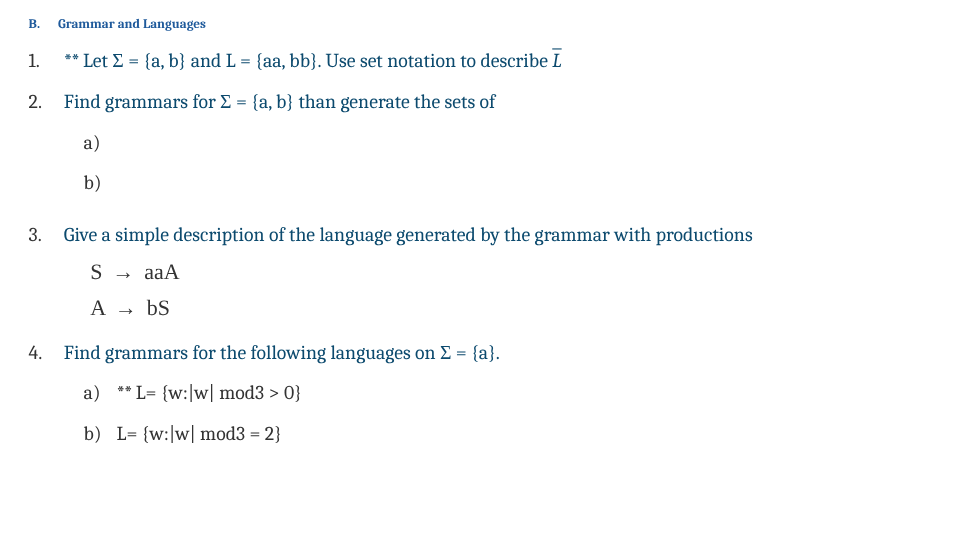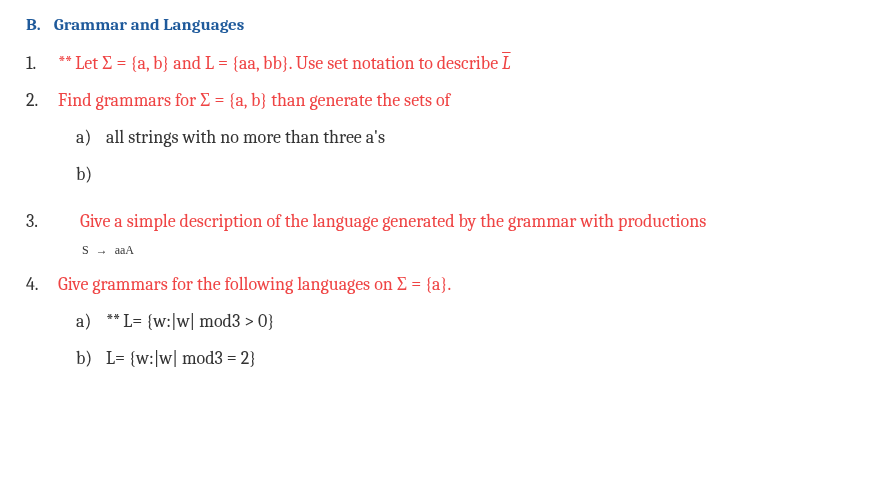--- a/index.html
+++ b/index.html
@@ -12,21 +12,21 @@
       font-size: 18px;
       color: #333;
       background: #fff;
       padding: 12px 32px 12px 18px;
       width: 872px;
       line-height: 1.5;
     }
     .section-header {
       color: #1f5a9b;
       font-weight: bold;
-      font-size: 17px;
+      font-size: 12px;
       margin-bottom: 12px;
       padding-left: 8px;
     }
     .section-letter {
       display: inline-block;
       min-width: 24px;
     }
     .question-list {
       list-style: none;
     }
@@ -36,25 +36,24 @@
       padding-left: 8px;
     }
     .question-number {
       min-width: 32px;
       flex-shrink: 0;
     }
     .question-body {
       flex: 1;
     }
     .question-text {
-      color: #ef4444;
+      color: #0c4a6e;
     }
     .justified {
       text-align: justify;
-      margin-left: 22px;
     }
     .sub-list {
       list-style: none;
       margin-top: 10px;
     }
     .sub-item {
       display: flex;
       margin-bottom: 10px;
       padding-left: 18px;
     }
@@ -62,21 +61,21 @@
       min-width: 30px;
       flex-shrink: 0;
     }
     .productions {
       margin-top: 6px;
       padding-left: 24px;
       font-family: 'Times New Roman', serif;
     }
     .production-line {
       margin-bottom: 2px;
-      font-size: 12px;
+      font-size: 20px;
     }
     .arrow {
       display: inline-block;
       margin: 0 4px;
     }
     .italic-L {
       font-style: italic;
     }
     .overline {
       text-decoration: overline;
@@ -108,47 +107,51 @@
     </div>
   </li>
 
   <li class="question-item">
     <span class="question-number">2.</span>
     <div class="question-body">
       <span class="question-text">Find grammars for Σ = {a, b} than generate the sets of</span>
       <ul class="sub-list">
         <li class="sub-item">
           <span class="sub-letter">a)</span>
-          <span>all strings with no more than three a's</span>
         </li>
         <li class="sub-item">
           <span class="sub-letter">b)</span>
         </li>
       </ul>
     </div>
   </li>
 
   <li class="question-item">
     <span class="question-number">3.</span>
     <div class="question-body">
       <span class="question-text justified" style="display:block;">Give a simple description of the language generated by the grammar with productions</span>
       <div class="productions">
         <div class="production-line">
           <span>S</span>
           <span class="arrow">→</span>
           <span>aaA</span>
         </div>
+        <div class="production-line">
+          <span>A</span>
+          <span class="arrow">→</span>
+          <span>bS</span>
+        </div>
       </div>
     </div>
   </li>
 
   <li class="question-item">
     <span class="question-number">4.</span>
     <div class="question-body">
-      <span class="question-text">Give grammars for the following languages on Σ = {a}.</span>
+      <span class="question-text">Find grammars for the following languages on Σ = {a}.</span>
       <ul class="sub-list">
         <li class="sub-item">
           <span class="sub-letter">a)</span>
           <span>
             <span class="stars">**</span>
             <span>L= {w:|w| mod3 &gt; 0}</span>
           </span>
         </li>
         <li class="sub-item">
           <span class="sub-letter">b)</span>

